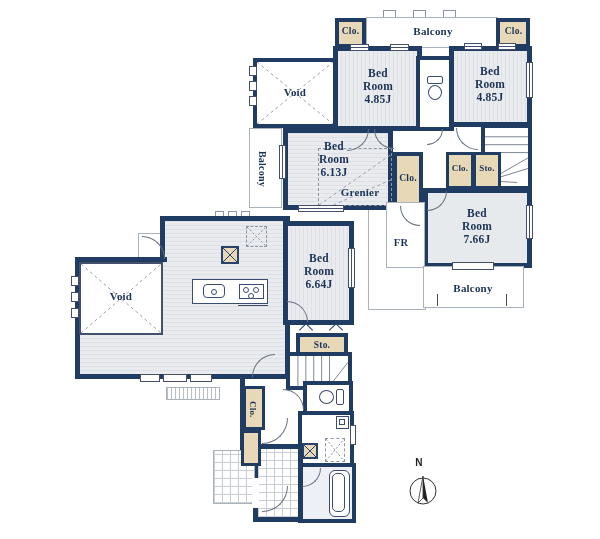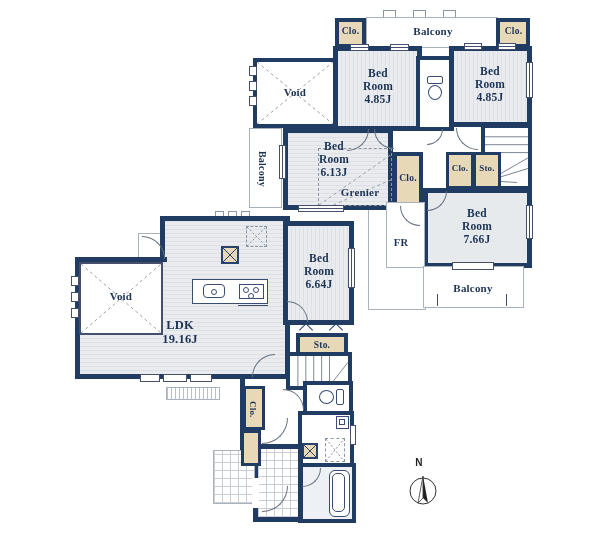--- a/index.html
+++ b/index.html
@@ -263,21 +263,19 @@
   <div class="lbl" style="left:393px;top:173px;width:30px;font-size:9.5px;">Clo.</div>
   <div class="lbl" style="left:446px;top:163px;width:28px;font-size:9px;">Clo.</div>
   <div class="lbl" style="left:473px;top:163px;width:28px;font-size:9px;">Sto.</div>
   <div class="lbl" style="left:425px;top:207px;width:104px;font-size:11.5px;">Bed
 Room
 7.66J</div>
   <div class="lbl" style="left:386px;top:237px;width:30px;font-size:10.5px;">FR</div>
   <div class="lbl" style="left:428px;top:282px;width:90px;font-size:11px;">Balcony</div>
 
   <div class="lbl" style="left:82px;top:290px;width:78px;font-size:11px;">Void</div>
-  <div class="lbl" style="left:140px;top:318px;width:80px;font-size:12.5px;">LDK
-19.16J</div>
   <div class="lbl" style="left:285px;top:252px;width:68px;font-size:11.5px;">Bed
 Room
 6.64J</div>
   <div class="lbl" style="left:298px;top:340px;width:48px;font-size:9.5px;">Sto.</div>
   <div class="lbl vert" style="left:248px;top:390px;height:38px;font-size:9px;">Clo.</div>
 
 </div>
 
 </body></html>

